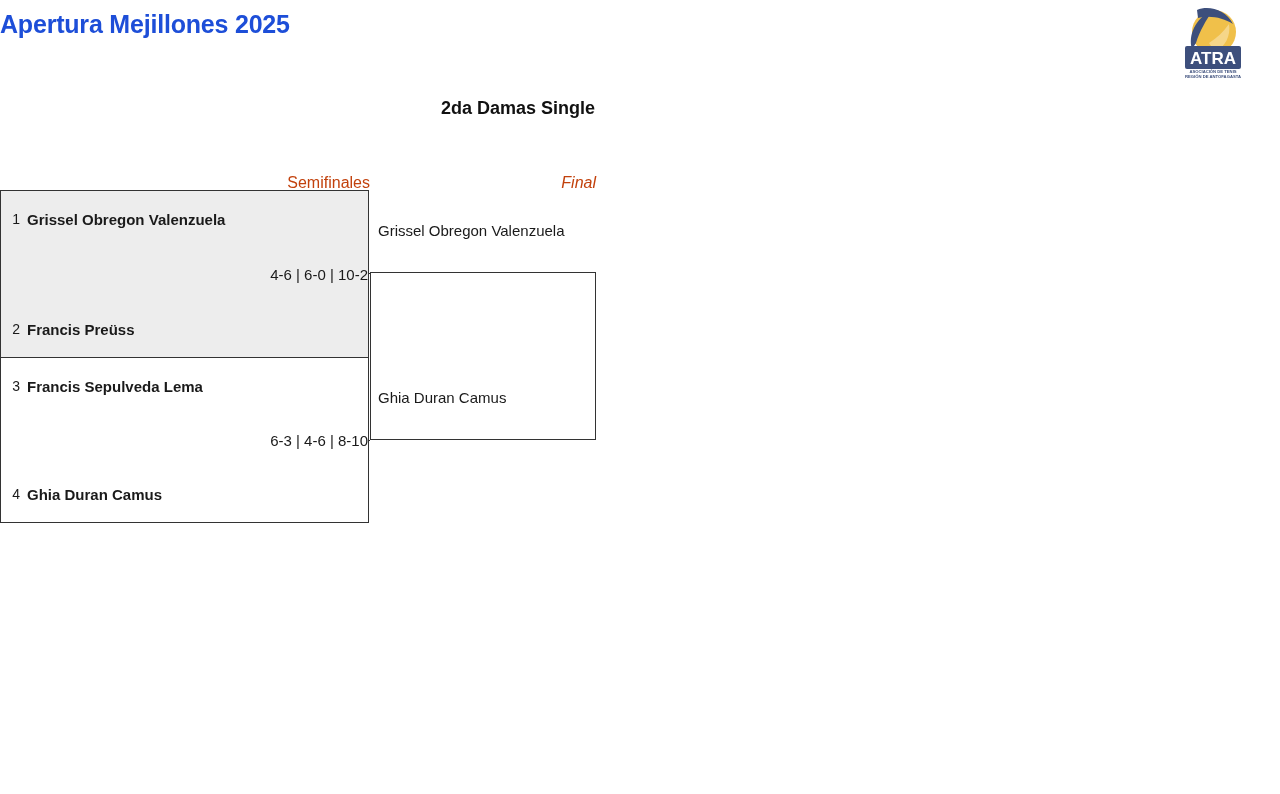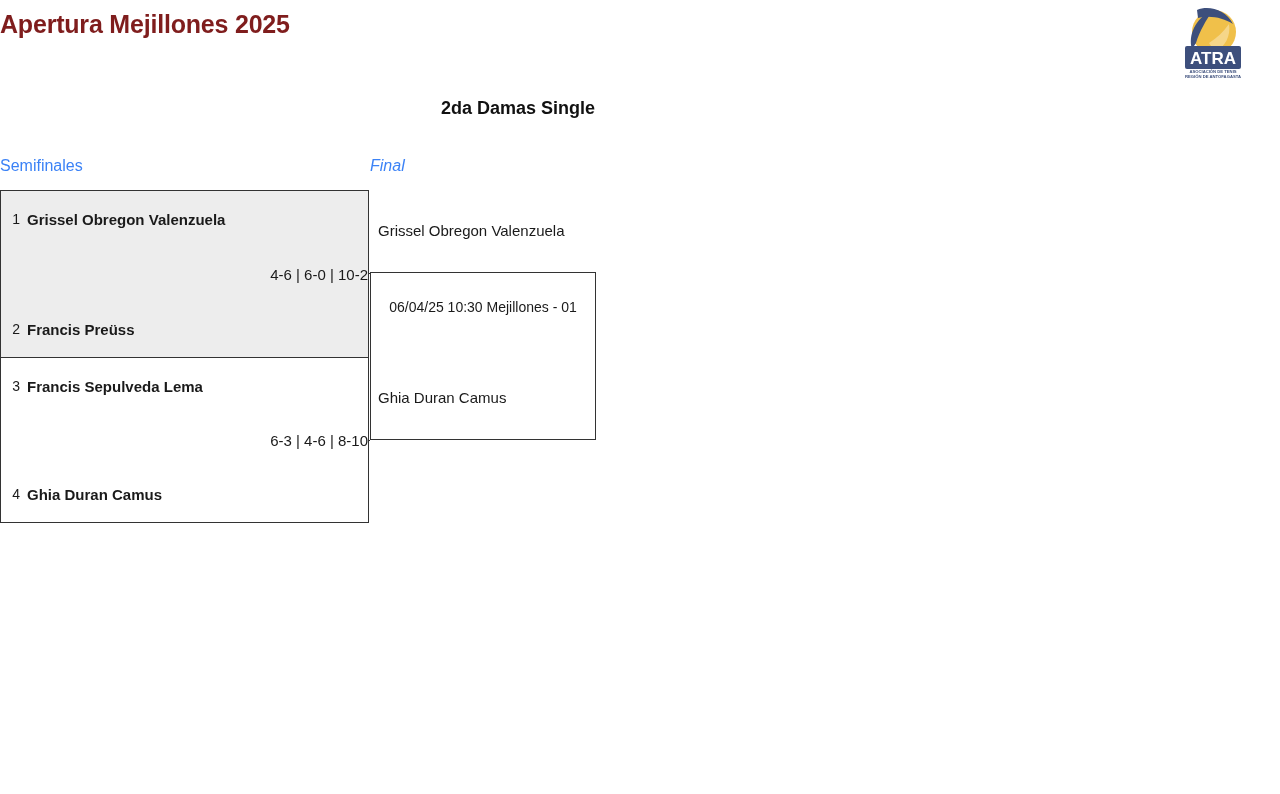--- a/index.html
+++ b/index.html
@@ -21,21 +21,21 @@
     position: absolute;
     left: 0;
     top: 0;
     width: 1190px;
   }
   .header-line {
     font-size: 25px;
     font-weight: 600;
     line-height: 33px;
     letter-spacing: -0.2px;
-    color: #7f1d1d;
+    color: #1d4ed8;
     white-space: nowrap;
   }
   #header-line-1 { padding-top: 8px; }
 
   
   #atra-logo {
     position: absolute;
     left: 1173px;
     top: 2px;
     width: 78px;
@@ -51,25 +51,25 @@
     width: 1036px;
     text-align: center;
     font-size: 18px;
     font-weight: 600;
     color: #111111;
   }
 
   
   .round-header {
     position: absolute;
-    top: 157px;
+    top: 174px;
     font-size: 16px;
     font-weight: 500;
-    color: #3b82f6;
-    text-align: left;
+    color: #c2410c;
+    text-align: right;
   }
   #round-header-semifinales {
     left: 0;
     width: 370px;
   }
   #round-header-final {
     left: 370px;
     width: 226px;
     font-style: italic;
   }
@@ -233,17 +233,16 @@
       <span class="seed">4</span>
       <span class="player-name winner">Ghia Duran Camus</span>
     </div>
   </div>
 
   <div class="connector-h" id="connector-sf1"></div>
   <div class="connector-h" id="connector-sf2"></div>
 
   <div id="final-match">
     <div class="final-player" id="final-player-top">Grissel Obregon Valenzuela</div>
-    <div id="final-match-info">06/04/25 10:30 Mejillones - 01</div>
     <div class="final-player" id="final-player-bottom">Ghia Duran Camus</div>
   </div>
 
 </div>
 
 </body></html>

